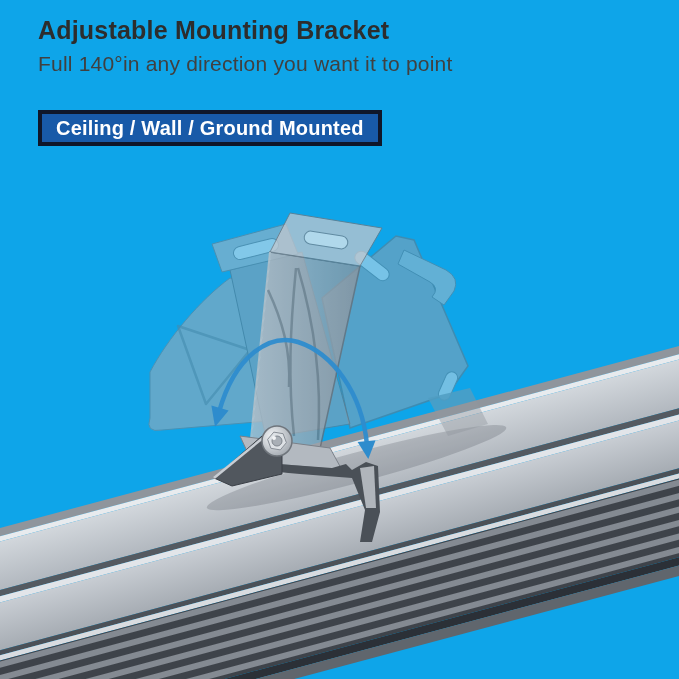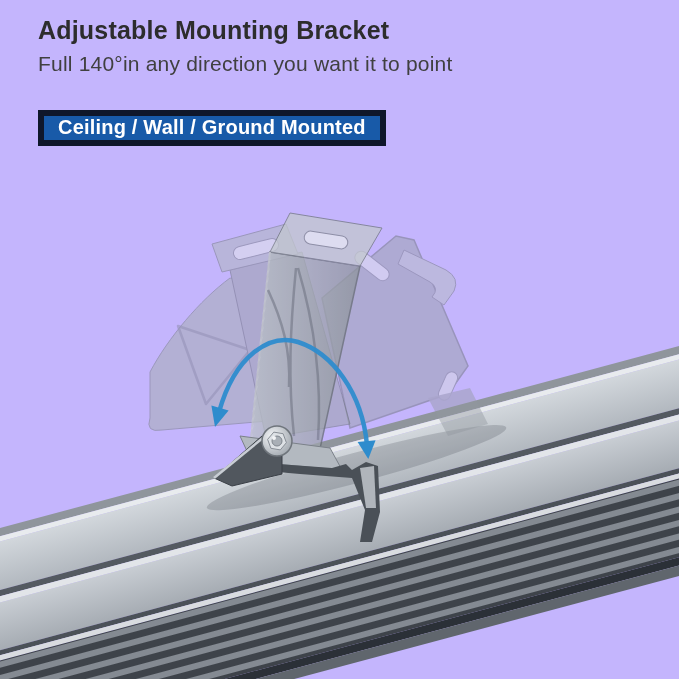--- a/index.html
+++ b/index.html
@@ -1,31 +1,31 @@
 <!DOCTYPE html>
 <html><head>
 <meta charset="utf-8">
 <style>
   html,body{margin:0;padding:0;}
   .canvas{
     position:relative;width:679px;height:679px;overflow:hidden;
-    background:#c4b5fd;
+    background:#0ea5e9;
     font-family:"Liberation Sans", sans-serif;
   }
   .header{position:absolute;left:38px;top:16px;}
   .header h1{
     margin:0;font-size:25px;font-weight:bold;color:#2d2d2d;letter-spacing:0.2px;
   }
   .header p{
     margin:7px 0 0 0;font-size:21px;font-weight:normal;color:#404040;letter-spacing:0.2px;
   }
   .banner{
     position:absolute;left:38px;top:110px;height:36px;
-    display:inline-flex;
-    background:#185aa8;border:6px solid #0f172a;box-sizing:border-box;
+    display:inline-flex;align-items:center;
+    background:#185aa8;border:4px solid #0f172a;box-sizing:border-box;
     padding:0 14px;
   }
   .banner span{
     color:#ffffff;font-size:20px;font-weight:bold;letter-spacing:0.2px;white-space:nowrap;
   }
   .figure-svg{position:absolute;left:0;top:0;}
 </style>
 </head>
 <body>
 

